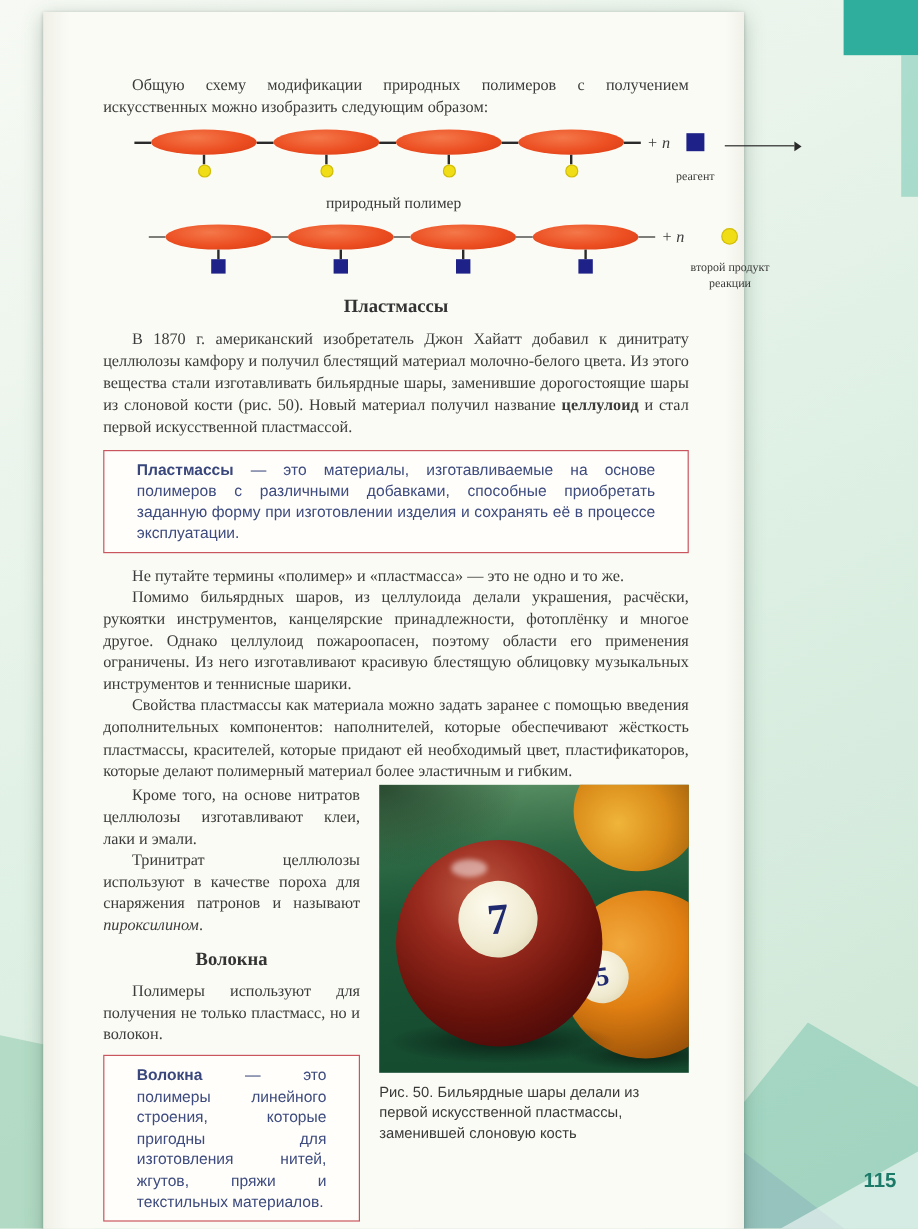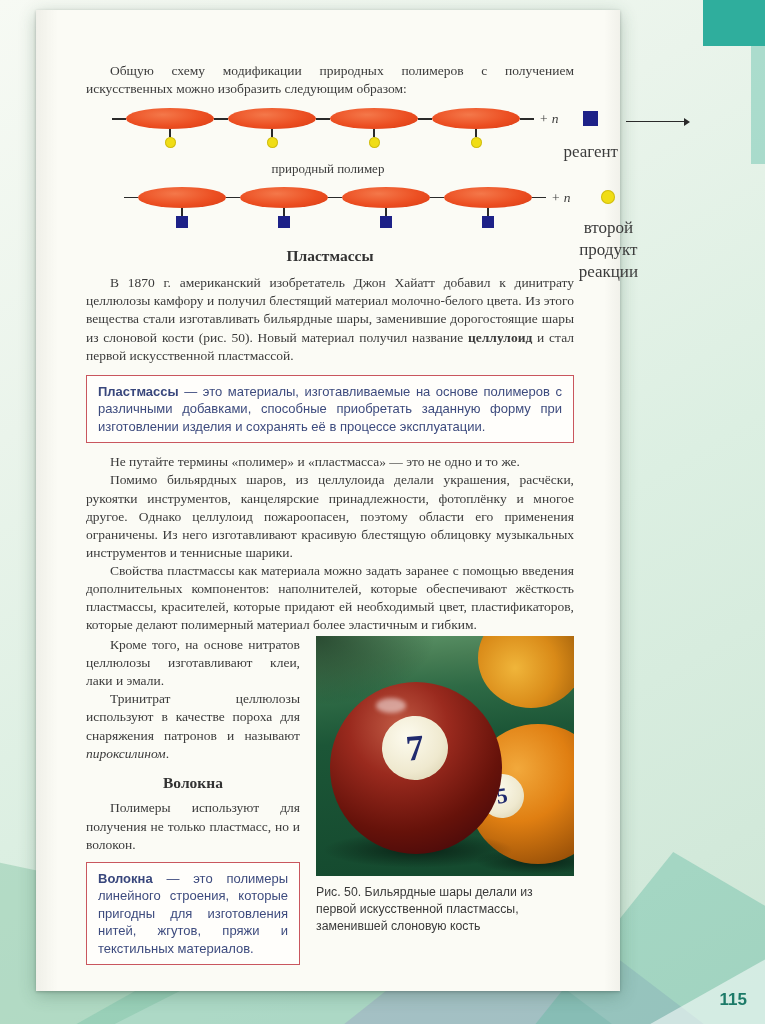--- a/index.html
+++ b/index.html
@@ -13,62 +13,62 @@
   .teal-corner{position:absolute;top:0;right:0;width:62px;height:46px;background:#2fae9d;}
   .teal-strip{position:absolute;top:46px;right:0;width:14px;height:118px;background:rgba(120,200,180,0.55);}
   .bg-bottom{position:absolute;left:0;bottom:0;width:100%;height:215px;}
   .facet{position:absolute;inset:0;}
   .facet-a{background:rgba(140,200,170,0.50);clip-path:polygon(0 25%,40% 55%,15% 100%,0 100%);}
   .facet-b{background:rgba(125,195,170,0.45);clip-path:polygon(10% 100%,50% 20%,80% 100%);}
   .facet-c{background:rgba(150,148,195,0.35);clip-path:polygon(45% 100%,68% 35%,92% 100%);}
   .facet-d{background:rgba(95,185,160,0.40);clip-path:polygon(70% 100%,88% 20%,100% 45%,100% 100%);}
   .facet-e{background:rgba(255,255,255,0.55);clip-path:polygon(85% 100%,100% 70%,100% 100%);}
   .page-num{
-    position:absolute;right:18px;bottom:14px;z-index:3;
+    position:absolute;right:18px;bottom:30px;z-index:3;
     font-family:"Liberation Sans","DejaVu Sans",sans-serif;
     font-weight:bold;font-size:17px;color:#1c7a68;
   }
   
   .page{
     position:absolute;left:36px;top:10px;width:584px;box-sizing:border-box;
     min-height:928px;padding:52px 46px 26px 50px;z-index:2;
     background:#fbfbf5;
     background-image:linear-gradient(90deg,rgba(60,60,40,0.06),rgba(0,0,0,0) 22px),
                      linear-gradient(270deg,rgba(60,60,40,0.05),rgba(0,0,0,0) 16px);
     box-shadow:0 4px 16px rgba(40,80,60,0.30),0 1px 3px rgba(0,0,0,0.22);
     color:#3b3b3b;font-size:13.5px;line-height:1.34;
   }
   .para{text-align:justify;text-indent:24px;margin:0;}
   .bterm{font-weight:bold;}
   h2{font-size:15.5px;font-weight:bold;color:#333;text-align:center;margin:13px 0 8px;}
   
   .defbox{
     border:1.6px solid #c9565e;background:#fffefb;
-    margin:10px 0;padding:7px 11px;
+    margin:10px 0;padding:7px 27px;
     font-family:"Liberation Sans","DejaVu Sans",sans-serif;
     font-size:13px;line-height:1.35;color:#3d4b7e;text-align:justify;
   }
   .defbox b{color:#39477c;}
   
   .diagram{margin:10px 0 4px 26px;font-size:13.5px;}
   .dia-row{display:flex;align-items:flex-start;height:46px;}
   .row2{margin-left:12px;}
   .unit{display:inline-flex;flex-direction:column;align-items:center;width:88px;}
   .ellipse{width:88px;height:21px;border-radius:50%;
     background:radial-gradient(ellipse at 42% 32%,#f4784a 0%,#ec4f22 55%,#d93a12 100%);}
   .stem{width:1.5px;height:8px;background:#2a2a2a;}
   .dot{width:11px;height:11px;border-radius:50%;background:#f0dd16;box-shadow:inset 0 0 0 1px rgba(160,140,0,0.4);}
   .sq{width:12px;height:12px;background:#1d2188;}
   .dot.big{width:14px;height:14px;}
   .sq.big{width:15px;height:15px;}
   .link{width:14px;height:1.5px;background:#2a2a2a;margin-top:10px;flex:0 0 auto;}
   .op{margin:2px 5px 0 6px;white-space:nowrap;}
   .op i{font-style:italic;margin-left:4px;}
   .side-col{display:inline-flex;flex-direction:column;align-items:center;margin-top:3px;}
-  .side-label{margin-top:15px;font-size:17px;color:#3b3b3b;text-indent:0;}
+  .side-label{margin-top:15px;font-size:10px;color:#3b3b3b;text-indent:0;}
   .side-label.wrap{width:66px;text-align:center;line-height:1.3;margin-top:13px;}
   .arrow{display:inline-flex;align-items:center;margin-top:9.5px;margin-left:8px;}
   .arrow-line{width:58px;height:1.5px;background:#2a2a2a;}
   .arrow-head{width:0;height:0;border-left:6px solid #2a2a2a;border-top:4px solid transparent;border-bottom:4px solid transparent;}
   .chain-caption{width:432px;text-align:center;font-size:13px;margin:6px 0 9px;}
   
   .bottom{display:flex;margin-top:2px;}
   .leftcol{flex:1 1 auto;min-width:0;}
   .rightcol{flex:0 0 258px;margin-left:16px;}
   .leftcol h2{margin:10px 0 6px;}

